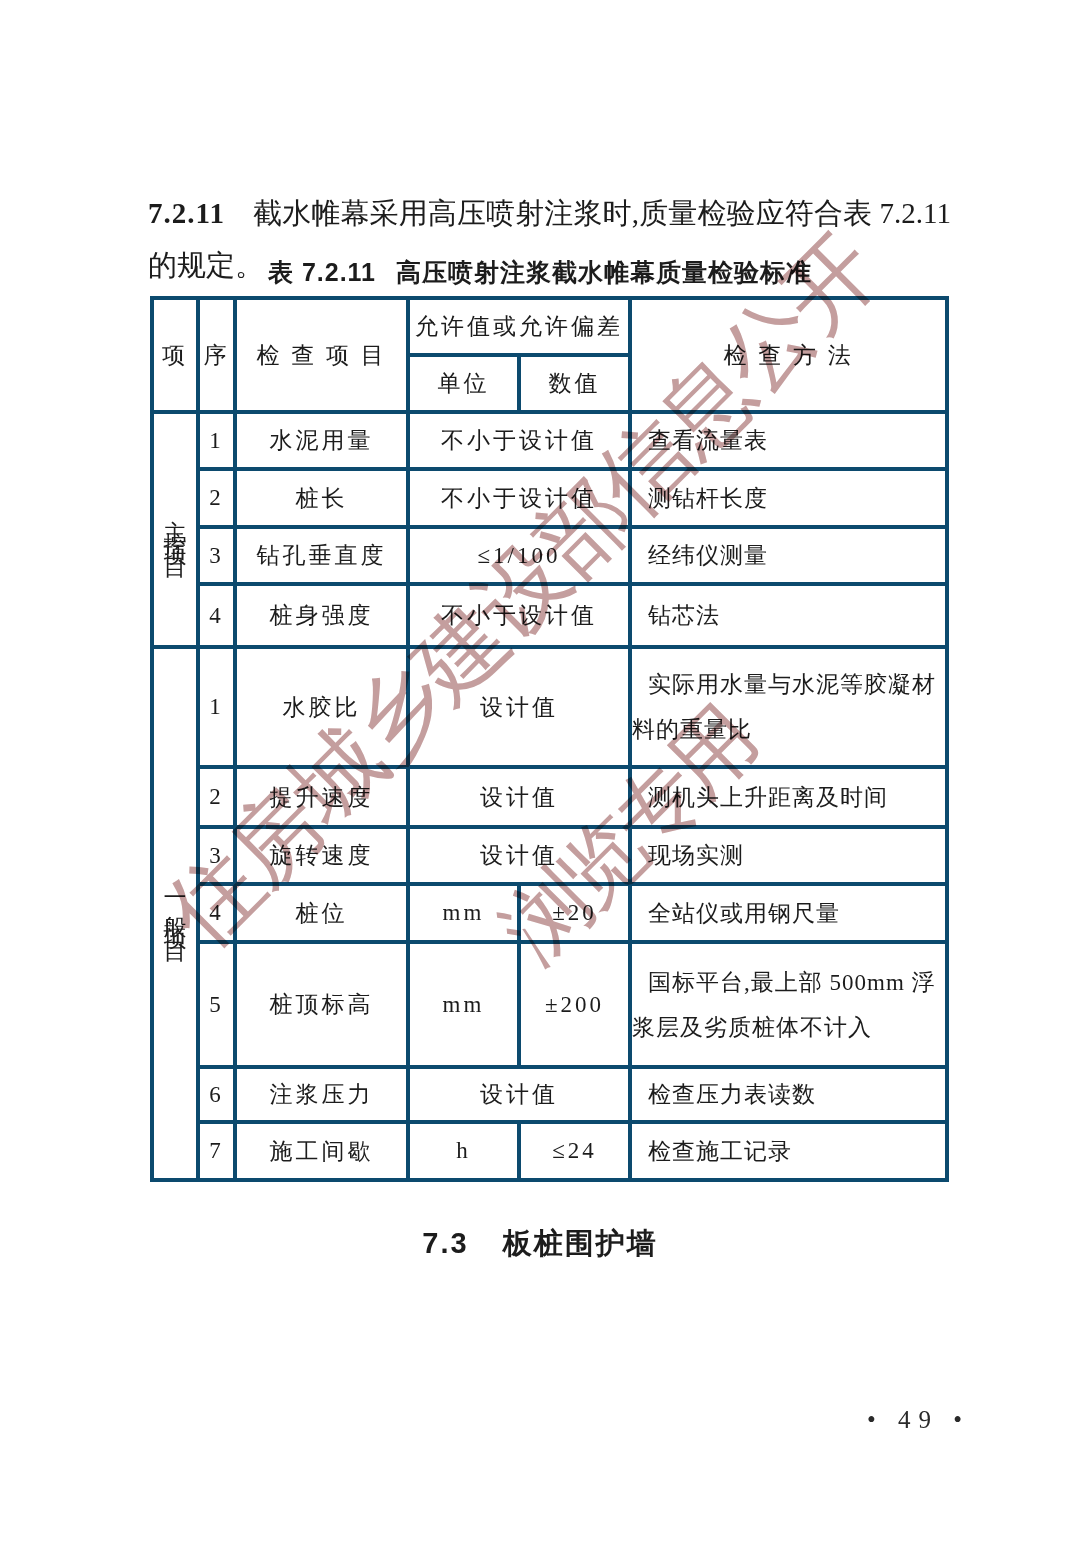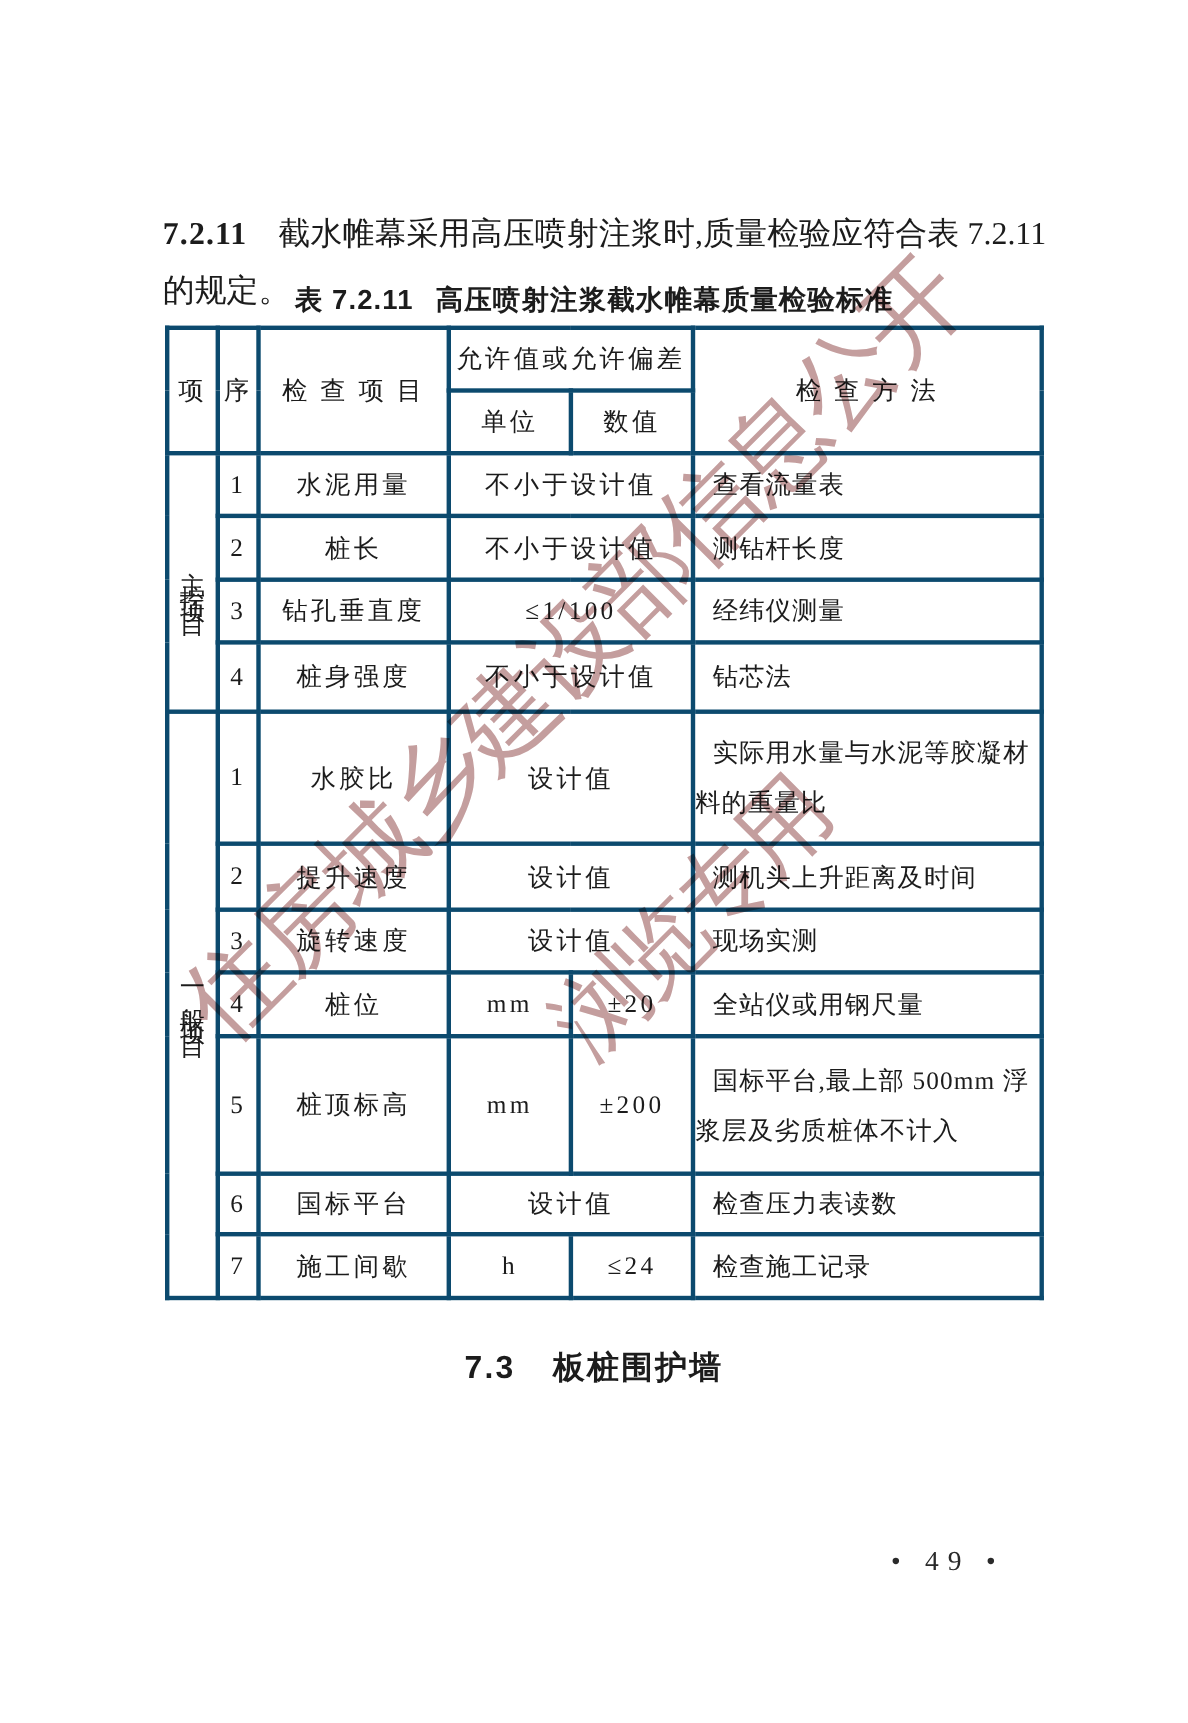--- a/index.html
+++ b/index.html
@@ -54,21 +54,21 @@
     position:absolute; white-space:nowrap; pointer-events:none;
     color:#c49e9e; mix-blend-mode:multiply; z-index:6;
     font-family:"Liberation Serif","DejaVu Serif",serif;
     transform-origin:0 100%; transform:rotate(-45deg); line-height:1;
   }
   #wm1 { left:215px; top:872px; font-size:90px; letter-spacing:-3px; }
   #wm2 { left:548px; top:892px; font-size:84px; letter-spacing:-6px; }
 
   
   .page-number {
-    position:absolute; top:1406px; left:810px; width:160px; text-align:left;
+    position:absolute; top:1406px; left:810px; width:160px; text-align:right;
     font-size:25px; letter-spacing:8px; color:#2a2a2a;
   }
 
   
   .footer-brand {
     position:absolute; left:880px; top:1492px; display:flex;
     align-items:center; gap:10px;
   }
   .footer-brand .brand-text {
     font-family:"Liberation Sans","DejaVu Sans",sans-serif;
@@ -163,21 +163,21 @@
     </tr>
     <tr class="h125">
       <td class="c">5</td>
       <td class="c">桩顶标高</td>
       <td class="c">mm</td>
       <td class="c">±200</td>
       <td class="method">国标平台,最上部 500mm 浮浆层及劣质桩体不计入</td>
     </tr>
     <tr class="h55">
       <td class="c">6</td>
-      <td class="c">国标平台</td>
+      <td class="c">注浆压力</td>
       <td class="c" colspan="2">设计值</td>
       <td class="method">检查压力表读数</td>
     </tr>
     <tr class="h58">
       <td class="c">7</td>
       <td class="c">施工间歇</td>
       <td class="c">h</td>
       <td class="c">≤24</td>
       <td class="method">检查施工记录</td>
     </tr>

